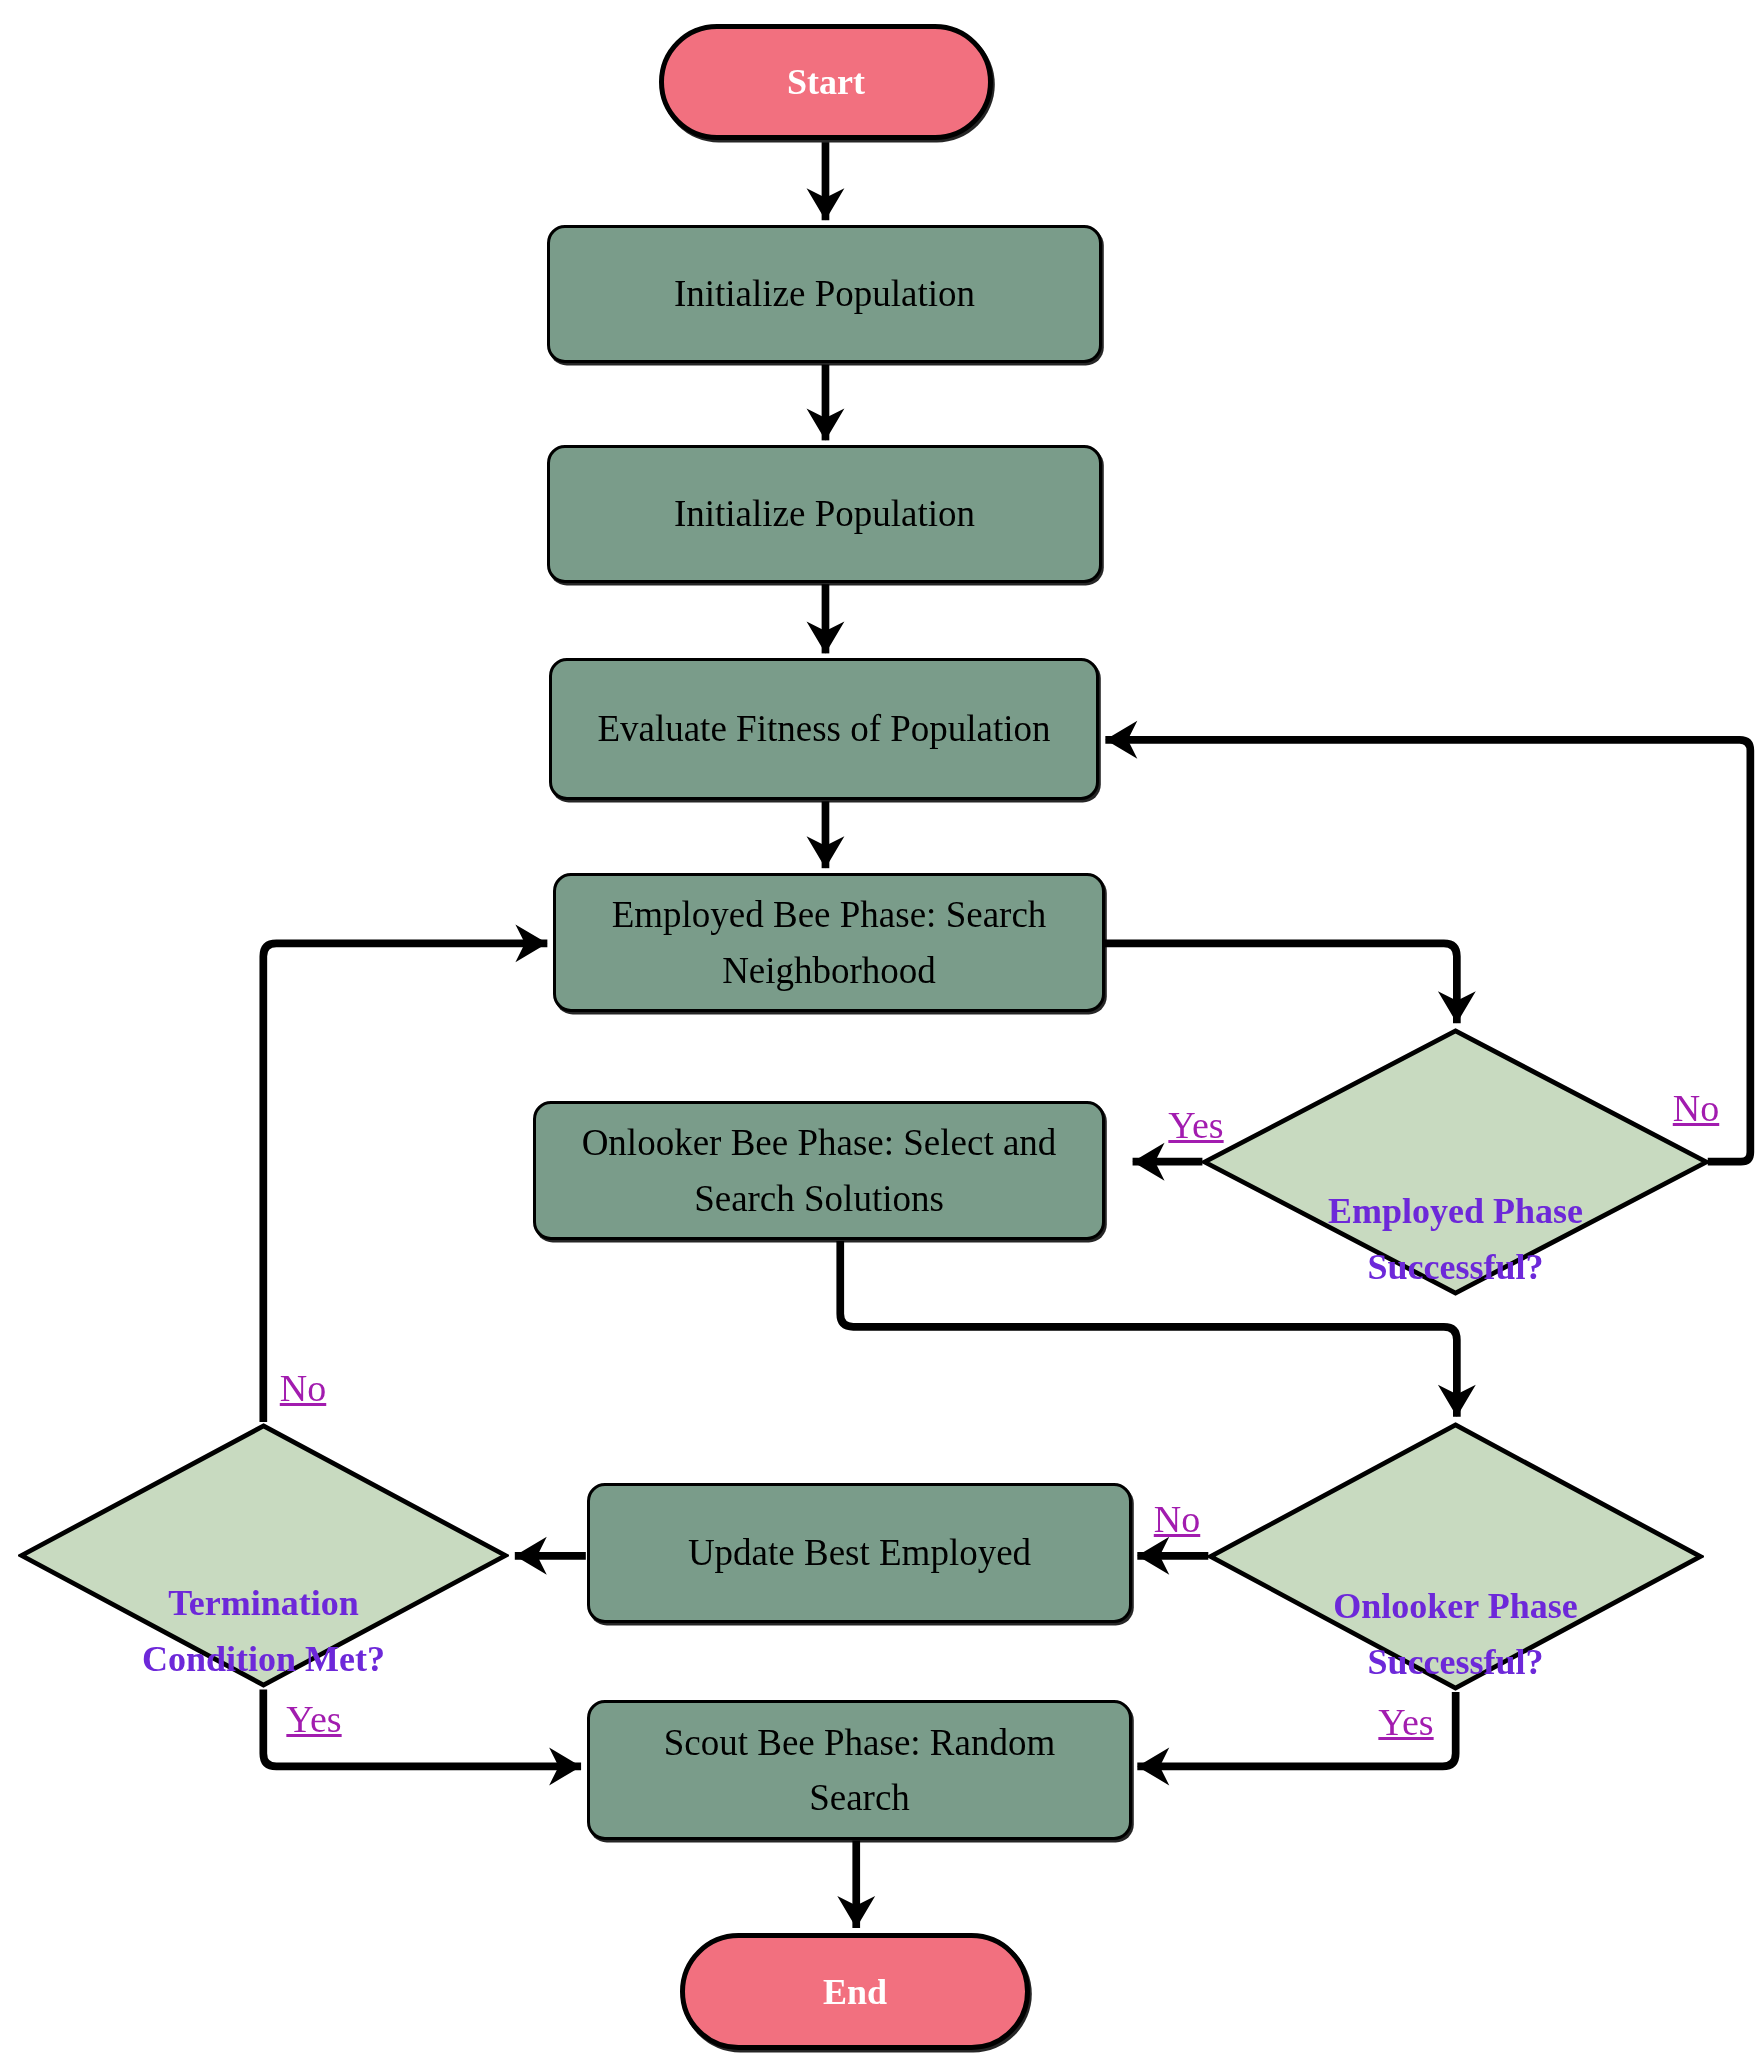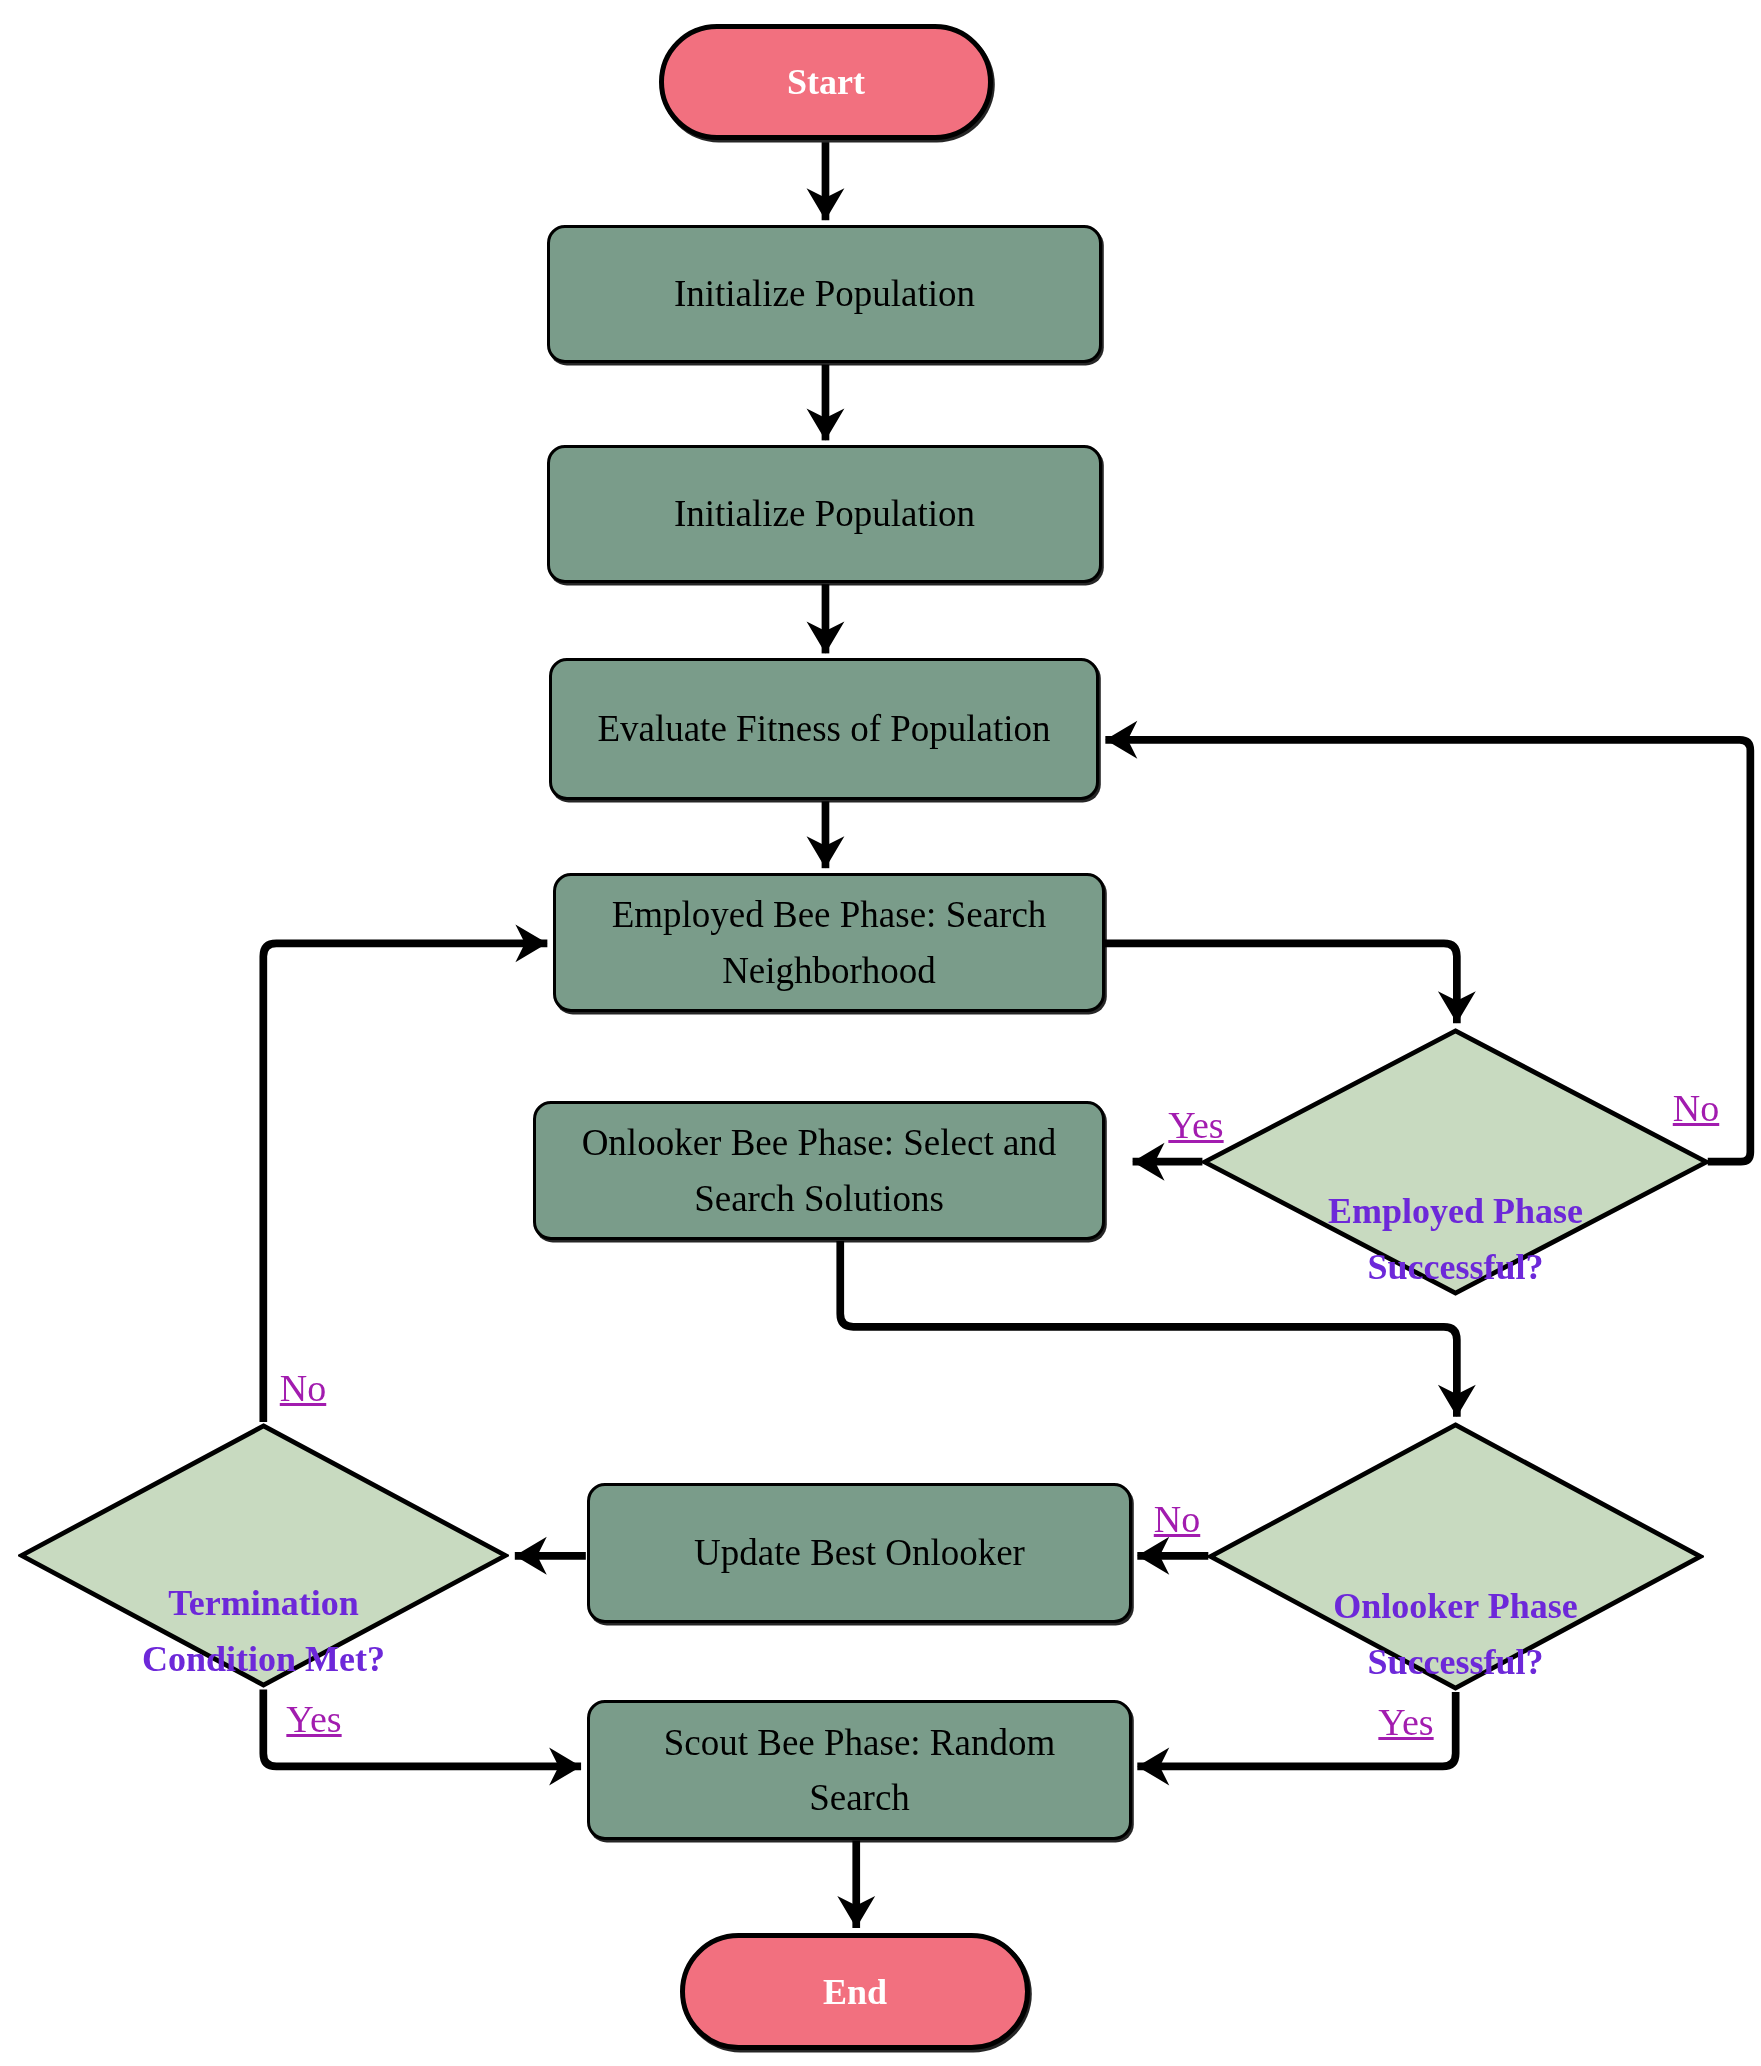--- a/index.html
+++ b/index.html
@@ -115,21 +115,21 @@
     <svg viewBox="0 0 840 455">
       <polygon points="420,5 834,227.5 420,450 6,227.5" fill="var(--decision-fill,#C8DAC0)" stroke="#000" stroke-width="8"></polygon>
     </svg>
     <div class="dlabel">
       <span>Onlooker Phase</span>
       <span>Successful?</span>
     </div>
   </div>
 
   <div class="node process" style="left:587px; top:1483px; width:545px; height:140px;">
-    <span>Update Best Onlooker</span>
+    <span>Update Best Employed</span>
   </div>
 
   <div class="diamond" style="left:18px; top:1423px; width:491px; height:265px;">
     <svg viewBox="0 0 830 448">
       <polygon points="415,5 824,224 415,443 6,224" fill="var(--decision-fill,#C8DAC0)" stroke="#000" stroke-width="8"></polygon>
     </svg>
     <div class="dlabel">
       <span>Termination</span>
       <span>Condition Met?</span>
     </div>

